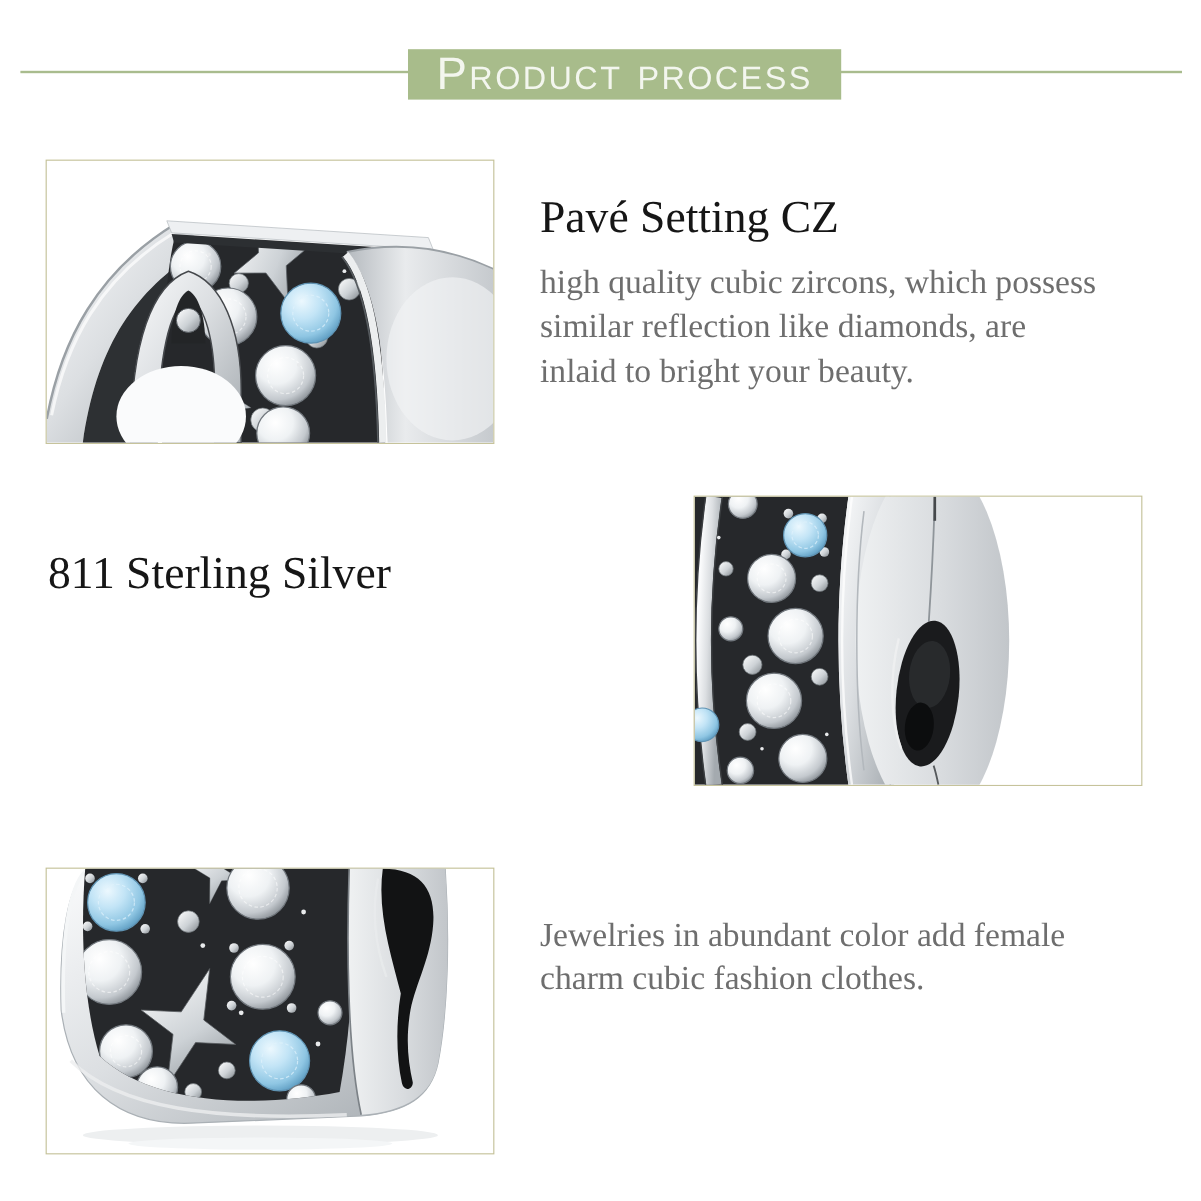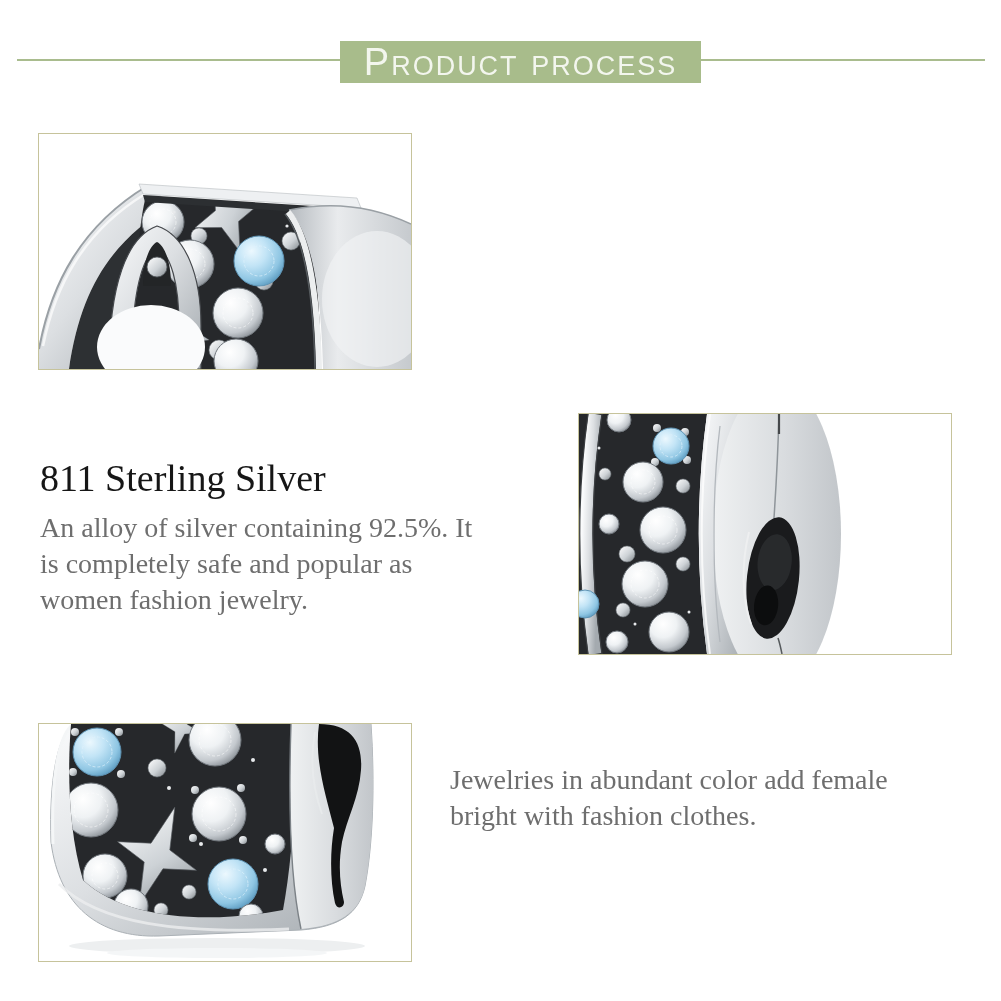--- a/index.html
+++ b/index.html
@@ -125,26 +125,29 @@
       <path d="M104,61 L322,75 L324,82 L106,68 Z" fill="#2c2f32"></path>
 
       <path d="M250,76 C298,66 338,74 372,90 L372,235 L284,235 C282,140 268,94 250,76 Z" fill="url(#gDisc)"></path>
       <path d="M250,76 C298,66 338,74 372,90" stroke="#9aa0a5" stroke-width="1.5" fill="none"></path>
       <path d="M249,78 C266,98 278,142 280,235" stroke="#eceeef" stroke-width="6" fill="none"></path>
       <path d="M246,80 C262,100 274,144 276,235" stroke="#565b5f" stroke-width="1.4" fill="none"></path>
       <ellipse cx="338" cy="165" rx="55" ry="68" fill="#f1f3f4" opacity=".65"></ellipse>
     </svg>
   </div>
 
+  <div class="txt t1">
+    <h2>Pavé Setting CZ</h2>
+    <p>high quality cubic zircons, which possess
+similar reflection like diamonds, are
+inlaid to bright your beauty.</p>
+  </div>
 
   <div class="txt t2">
     <h2>811 Sterling Silver</h2>
-    <p>An alloy of silver containing 92.5%. It
-is completely safe and popular as
-women fashion jewelry.</p>
   </div>
 
   <div class="frame f2">
     <svg viewBox="0 0 372 240" role="img" aria-label="silver clip charm close-up, side view with smooth disc and dark clip opening">
       <defs>
         <clipPath id="cp2">
             <path d="M0,0 L128,0 C117,80 117,160 128,240 L0,240 Z"></path>
           </clipPath>
       </defs>
       <rect width="372" height="240" fill="#ffffff"></rect>
@@ -254,16 +257,16 @@
         <circle cx="130" cy="64" r="2" fill="#e8eaec"></circle>
           <circle cx="162" cy="120" r="2" fill="#e8eaec"></circle>
         <circle cx="214" cy="36" r="2" fill="#e8eaec"></circle>
           <circle cx="226" cy="146" r="2" fill="#e8eaec"></circle>
       </g>
     </svg>
   </div>
 
   <div class="txt t3">
     <p>Jewelries in abundant color add female
-bright with fashion clothes.</p>
+charm cubic fashion clothes.</p>
   </div>
 
 </div>
 
 </body></html>

